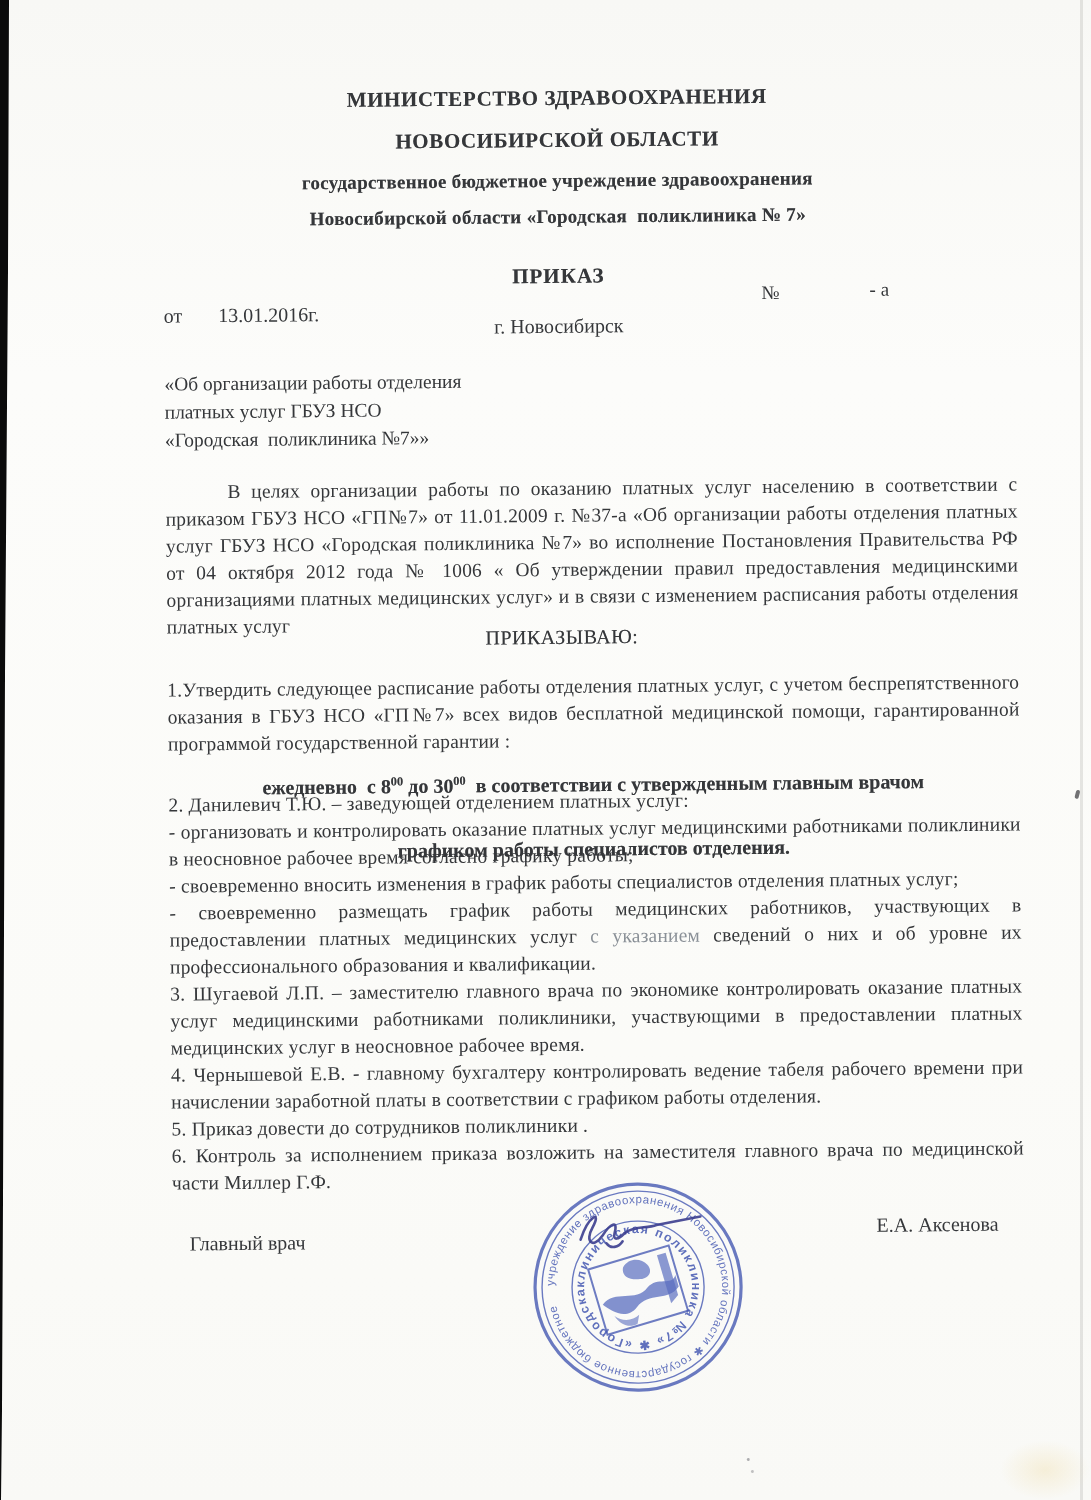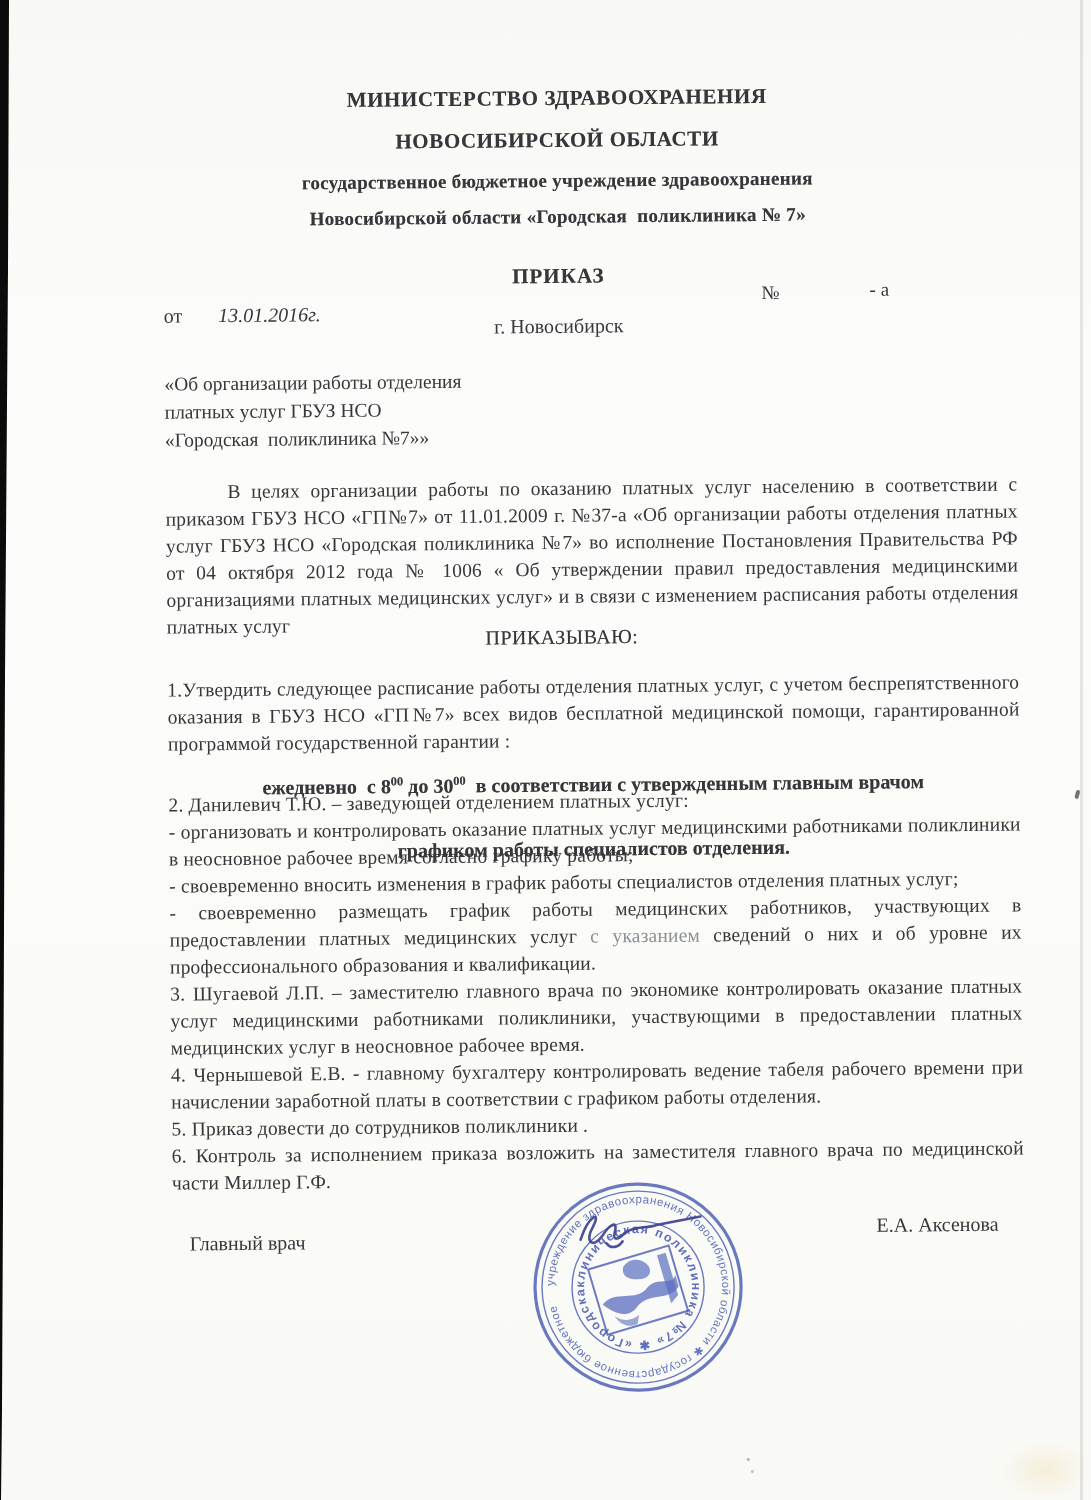--- a/index.html
+++ b/index.html
@@ -15,21 +15,21 @@
   .soft{text-shadow:0 0 .5px rgba(40,40,45,.45);}
 
   .hdr{left:90px;right:55px;top:86px;text-align:center;}
   .hdr-l1,.hdr-l2{font-size:21px;font-weight:bold;letter-spacing:.6px;margin:0 0 17px 0;}
   .hdr-l3,.hdr-l4{font-size:19px;font-weight:bold;letter-spacing:.3px;margin:0 0 14px 0;white-space:pre-wrap;}
 
   .order-title{left:90px;right:55px;top:264px;text-align:center;font-size:21px;font-weight:bold;letter-spacing:1px;}
   .num-sign{left:766px;top:284px;font-size:19px;}
   .num-suffix{left:874px;top:282px;font-size:19px;}
   .date-row{left:168px;top:301px;font-size:20px;}
-  .date-row .d{margin-left:36px;font-style:italic;}
+  .date-row .d{margin-left:36px;}
   .city{left:90px;right:55px;top:315px;text-align:center;font-size:20px;}
 
   .subject{left:168px;top:367px;width:460px;font-size:19.5px;line-height:28px;white-space:pre-wrap;}
 
   .body-text{font-size:19.5px;line-height:27px;text-align:justify;letter-spacing:.2px;}
   .preamble{left:168px;top:455px;width:852px;text-indent:62px;}
   .rheading{left:90px;right:55px;top:626px;text-align:center;font-size:20px;letter-spacing:.5px;}
   .item1{left:168px;top:653px;width:852px;}
   .sched{left:120px;right:55px;top:732px;text-align:center;font-weight:bold;font-size:20px;line-height:32px;white-space:pre-wrap;}
   sup{font-size:.62em;font-family:Liberation Serif, serif;}

